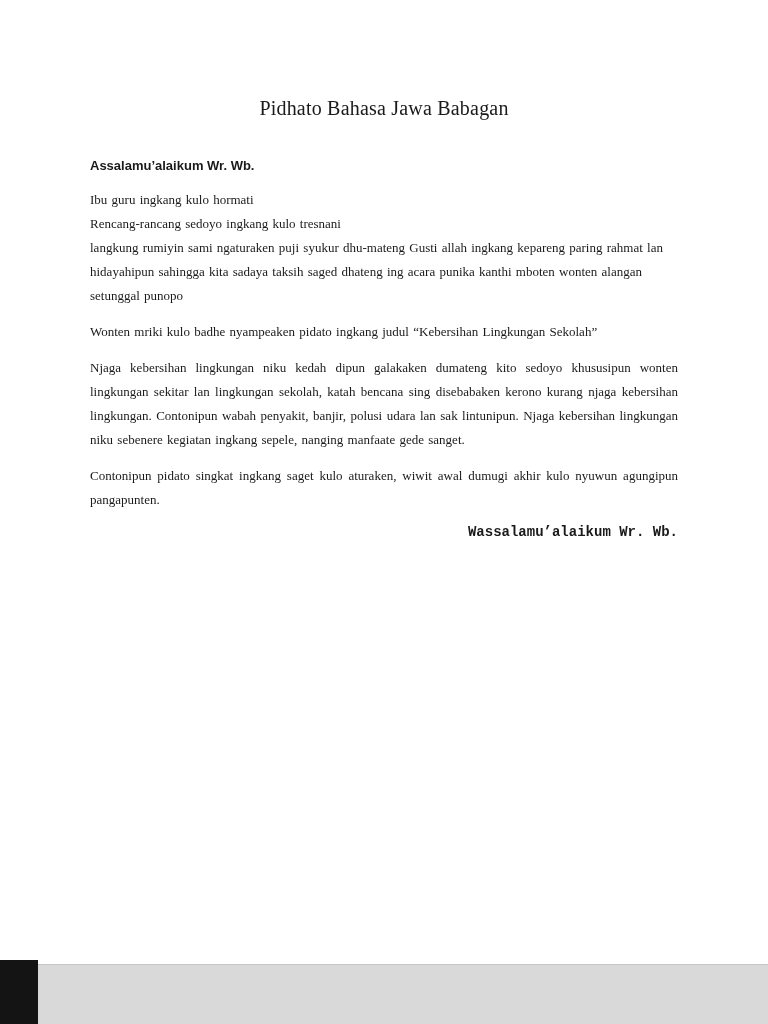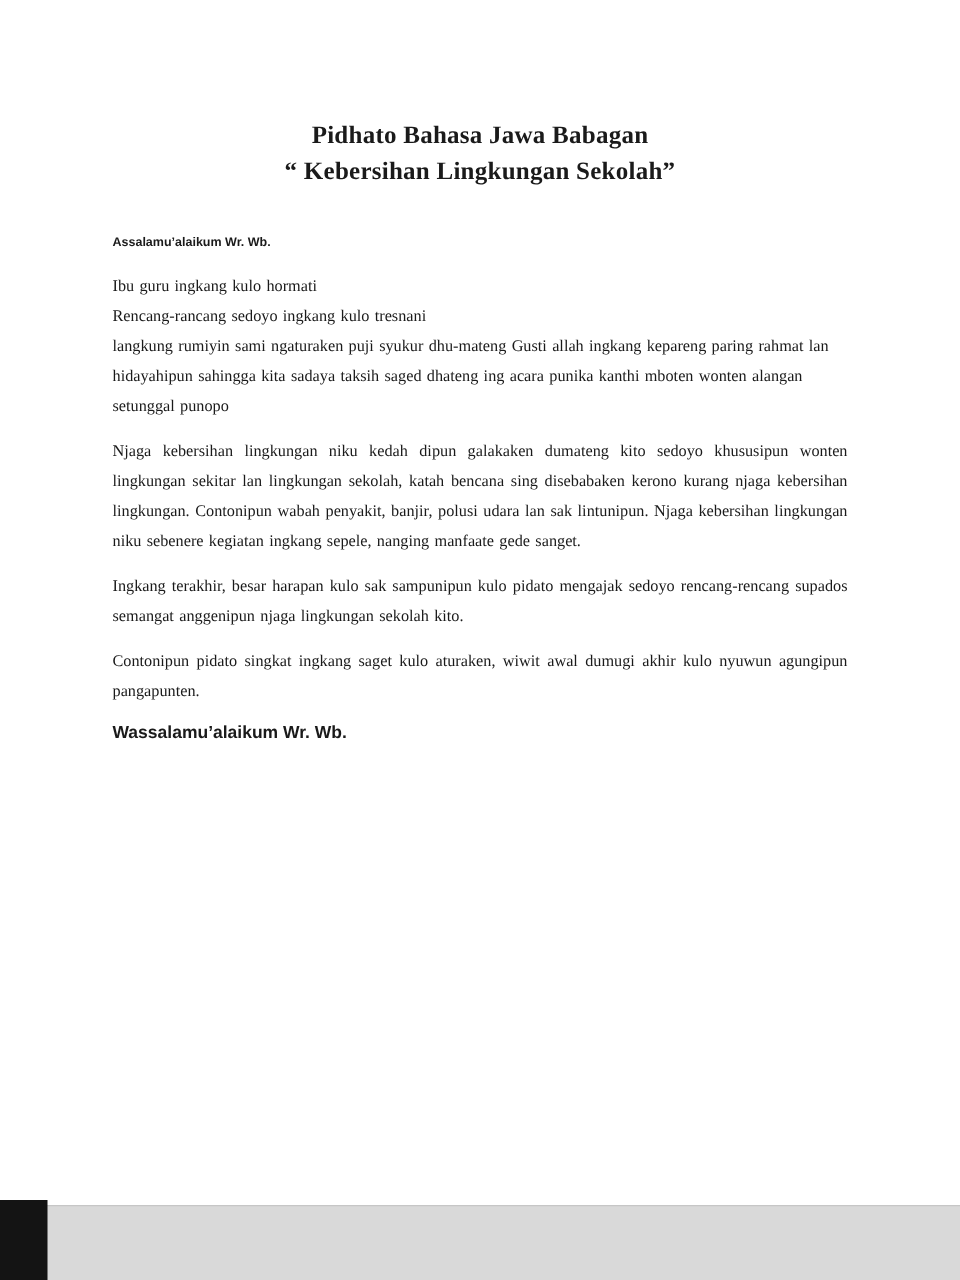--- a/index.html
+++ b/index.html
@@ -17,49 +17,49 @@
   }
 
   .content {
     padding: 94px 90px 0 90px;
   }
 
   .title-block { margin-bottom: 34px; }
 
   .title-line {
     font-size: 20px;
-    font-weight: 700;
+    font-weight: 400;
     text-align: center;
     line-height: 29px;
     letter-spacing: 0.2px;
   }
 
   .salutation {
     font-family: "Liberation Sans", sans-serif;
-    font-size: 10px;
+    font-size: 13px;
     font-weight: 700;
     line-height: 17px;
     margin-bottom: 14px;
   }
 
   p.body-par {
     font-size: 13px;
     line-height: 24px;
     margin-bottom: 12px;
     word-spacing: 1px;
   }
 
   .pre-lines { white-space: pre-line; text-align: left; }
   .justified  { text-align: justify; }
 
   .closing-salutation {
-    font-family: Liberation Sans, sans-serif;
+    font-family: Liberation Mono, monospace;
     font-size: 14px;
     font-weight: 700;
-    text-align: left;
+    text-align: right;
     margin-top: 8px;
   }
 
   .footer-band {
     position: absolute;
     left: 0;
     bottom: 0;
     width: 100%;
     height: 60px;
     background: var(--band-color, #d9d9d9);
@@ -76,35 +76,34 @@
   }
 </style>
 </head>
 <body>
 
 <div class="page">
   <div class="content">
 
     <header class="title-block">
       <div class="title-line">Pidhato Bahasa Jawa Babagan</div>
-      <div class="title-line">“ Kebersihan Lingkungan Sekolah”</div>
     </header>
 
     <p class="salutation">Assalamu’alaikum Wr. Wb.</p>
 
     <p class="body-par pre-lines">Ibu guru ingkang kulo hormati
 Rencang-rancang sedoyo ingkang kulo tresnani
 langkung rumiyin sami ngaturaken puji syukur dhu-mateng Gusti allah ingkang kepareng paring rahmat lan hidayahipun sahingga kita sadaya taksih saged dhateng ing acara punika kanthi mboten wonten alangan setunggal punopo</p>
 
+    <p class="body-par justified">Wonten mriki kulo badhe nyampeaken pidato ingkang judul “Kebersihan Lingkungan Sekolah”</p>
 
 
     <p class="body-par justified">Njaga kebersihan lingkungan niku kedah dipun galakaken dumateng kito sedoyo khususipun wonten lingkungan sekitar lan lingkungan sekolah, katah bencana sing disebabaken kerono kurang njaga kebersihan lingkungan. Contonipun wabah penyakit, banjir, polusi udara lan sak lintunipun. Njaga kebersihan lingkungan niku sebenere kegiatan ingkang sepele, nanging manfaate gede sanget.</p>
 
 
-    <p class="body-par justified">Ingkang terakhir, besar harapan kulo sak sampunipun kulo pidato mengajak sedoyo rencang-rencang supados semangat anggenipun njaga lingkungan sekolah kito.</p>
 
     <p class="body-par justified">Contonipun pidato singkat ingkang saget kulo aturaken, wiwit awal dumugi akhir kulo nyuwun agungipun pangapunten.</p>
 
     <p class="closing-salutation">Wassalamu’alaikum Wr. Wb.</p>
 
   </div>
 
   <div class="footer-band"></div>
   <div class="corner-block"></div>
 </div>

